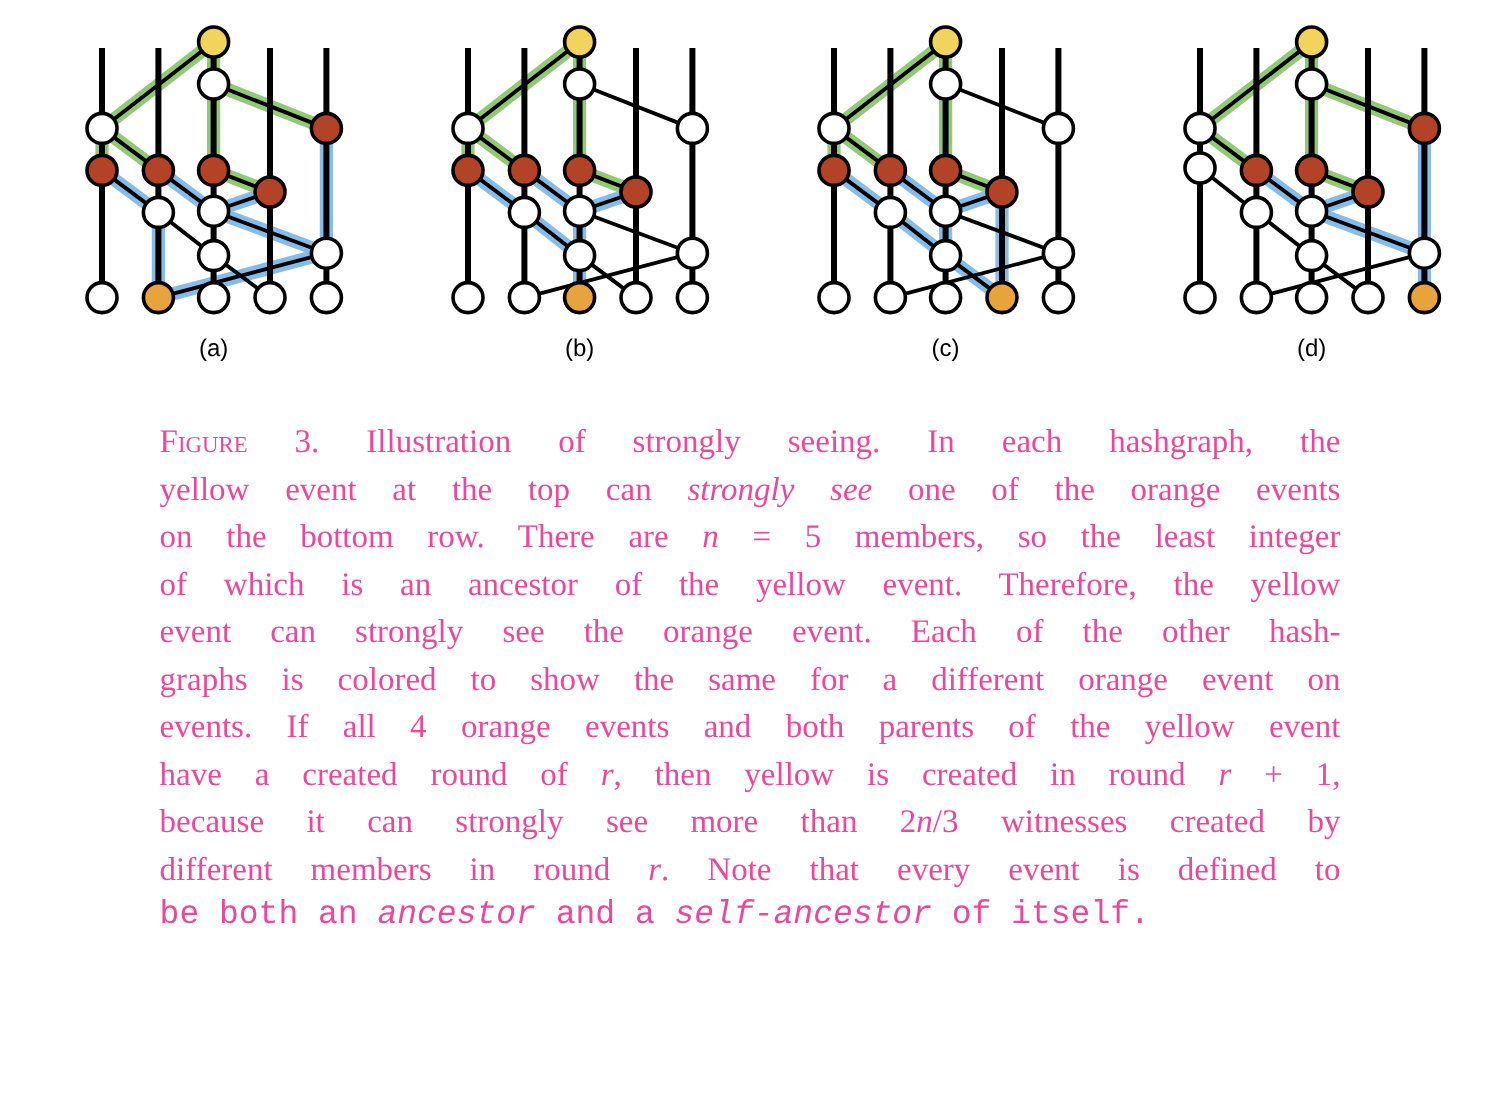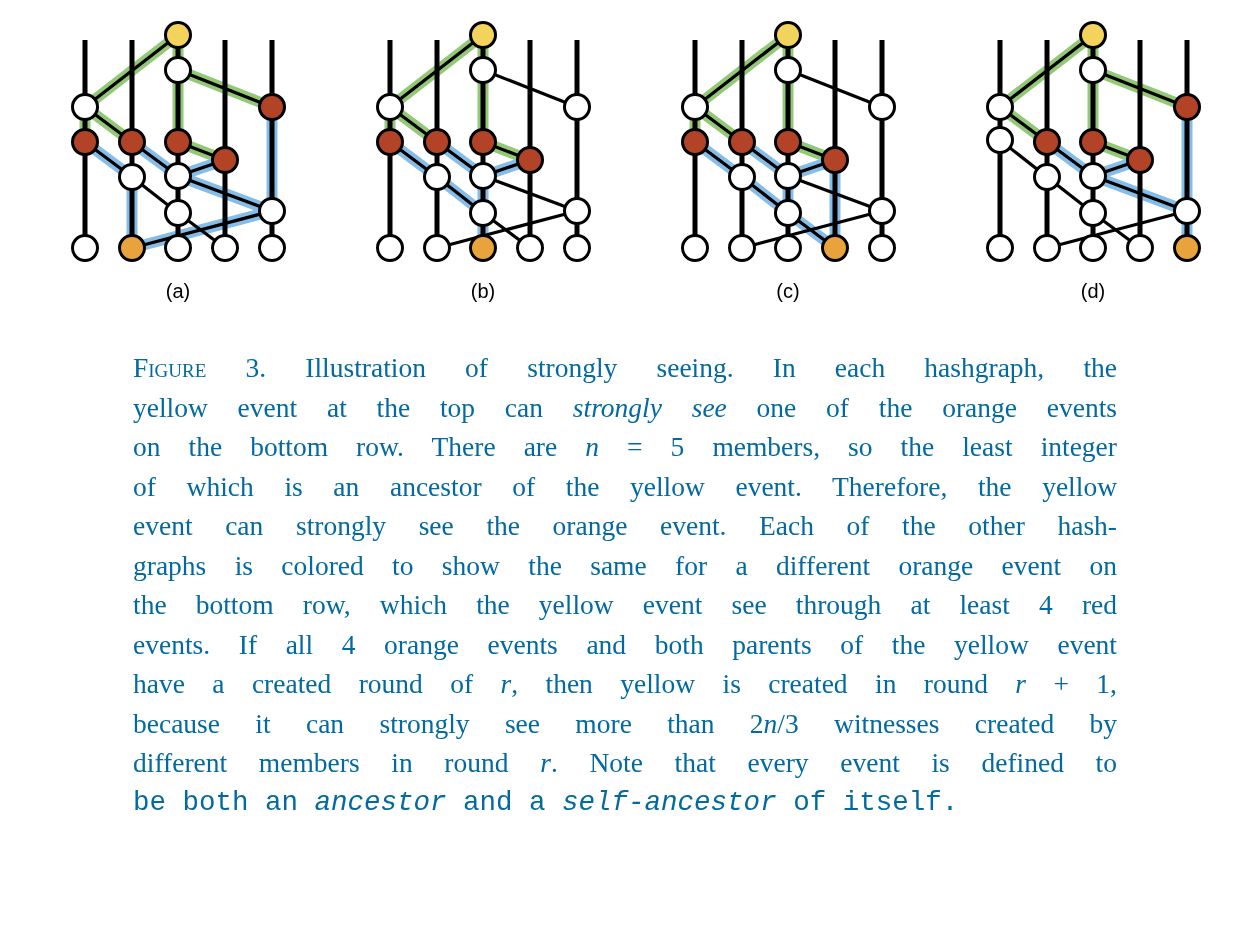--- a/index.html
+++ b/index.html
@@ -9,21 +9,21 @@
   }
   .panel{position:absolute;top:10px;width:240px;height:260px;overflow:visible;}
   .panel-a{left:60px}.panel-b{left:365px}.panel-c{left:670px}.panel-d{left:975px}
   .plabel{
     position:absolute;top:280px;width:80px;text-align:center;
     font-family:"Liberation Sans",sans-serif;font-size:20px;color:#000;
   }
   .plabel-a{left:138px}.plabel-b{left:443px}.plabel-c{left:748px}.plabel-d{left:1053px}
   .caption{
     position:absolute;left:133px;top:348px;width:984px;
-    font-size:27.5px;line-height:39.5px;color:#0369a1;
+    font-size:27.5px;line-height:39.5px;color:#ec4899;
   }
   .cap-line{text-align:justify;text-align-last:justify;}
   .cap-line.last{text-align-last:left;font-family:Liberation Mono, monospace;}
   .sc{font-variant:small-caps;}
   .it{font-style:italic;}
 </style>
 </head>
 <body>
 
 <div>
@@ -218,20 +218,19 @@
     <div class="plabel plabel-c">(c)</div>
     <div class="plabel plabel-d">(d)</div>
   </div>
   <div class="caption">
       <div class="cap-line"><span class="sc">Figure 3.</span><span>  Illustration of strongly seeing. In each hashgraph, the</span></div>
       <div class="cap-line"><span>yellow event at the top can </span><span class="it">strongly see</span><span> one of the orange events</span></div>
       <div class="cap-line"><span>on the bottom row. There are </span><span class="it">n</span><span> = 5 members, so the least integer</span></div>
       <div class="cap-line"><span>of which is an ancestor of the yellow event. Therefore, the yellow</span></div>
       <div class="cap-line"><span>event can strongly see the orange event. Each of the other hash-</span></div>
       <div class="cap-line"><span>graphs is colored to show the same for a different orange event on</span></div>
-      <div class="cap-line"><span>the bottom row, which the yellow event see through at least 4 red</span></div>
       <div class="cap-line"><span>events. If all 4 orange events and both parents of the yellow event</span></div>
       <div class="cap-line"><span>have a created round of </span><span class="it">r</span><span>, then yellow is created in round </span><span class="it">r</span><span> + 1,</span></div>
       <div class="cap-line"><span>because it can strongly see more than 2</span><span class="it">n</span><span>/3 witnesses created by</span></div>
       <div class="cap-line"><span>different members in round </span><span class="it">r</span><span>. Note that every event is defined to</span></div>
       <div class="cap-line last"><span>be both an </span><span class="it">ancestor</span><span> and a </span><span class="it">self-ancestor</span><span> of itself.</span></div>
     </div>
 </div>
 
 </body></html>

